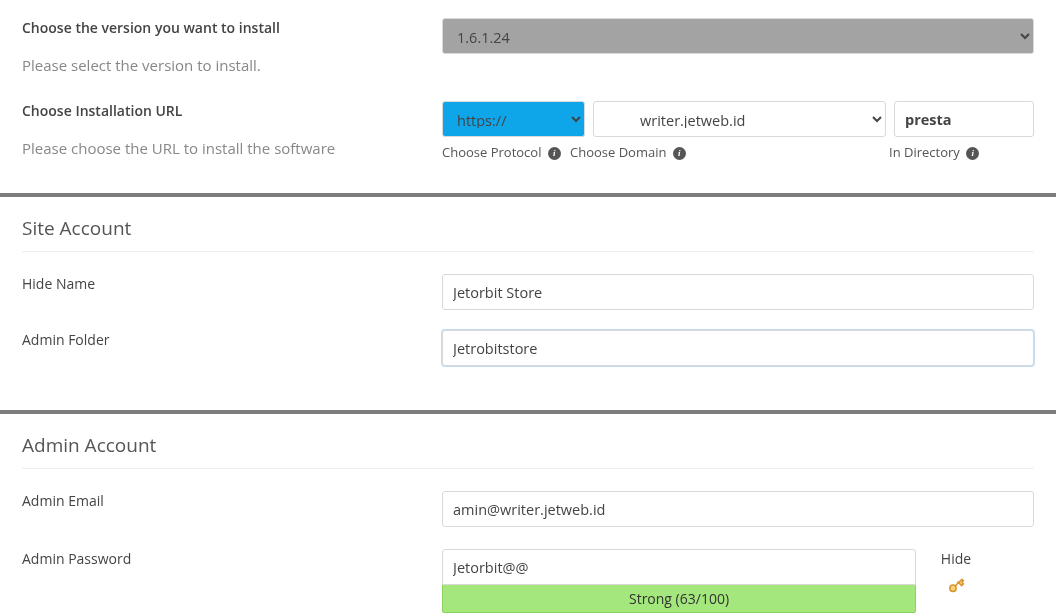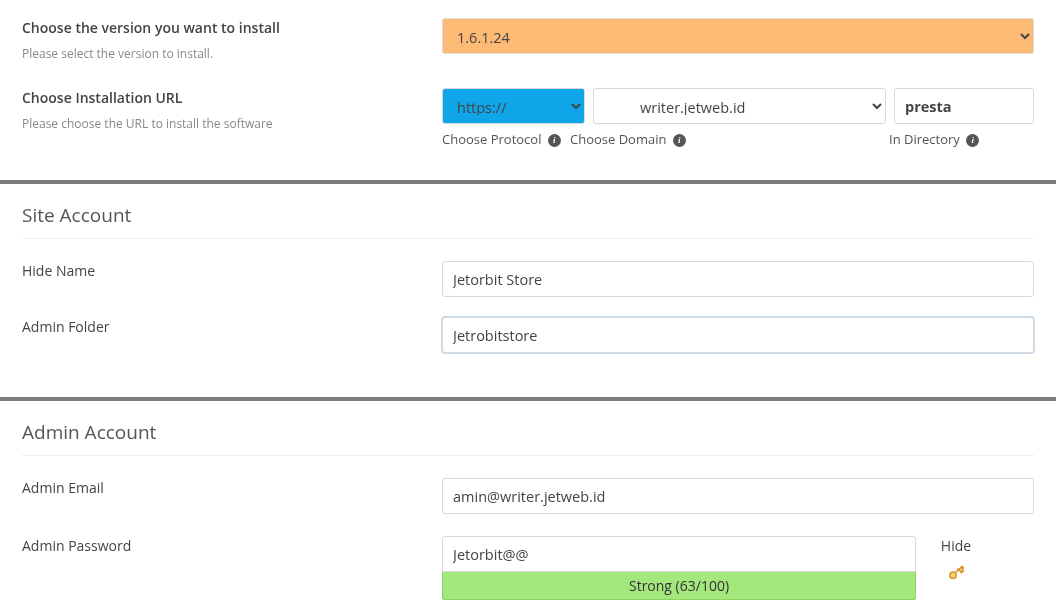--- a/index.html
+++ b/index.html
@@ -23,22 +23,22 @@
   .field-right {
     flex: 1;
   }
   .label-strong {
     font-weight: 600;
     color: #444;
     margin-bottom: 2px;
   }
   .label-desc {
     color: #888;
-    font-size: 12px;
-    margin-top: 8px;
+    font-size: 15px;
+    margin-top: 18px;
   }
   select, input[type=text], .text-input {
     border: 1px solid #d9d9d9;
     border-radius: 3px;
     background: #fff;
     padding: 8px 10px;
     font-size: 14.5px;
     color: #444;
     font-family: inherit;
     outline: none;
@@ -98,21 +98,21 @@
     font-size: 14px;
     padding: 4px 0;
     color: #333;
     border-radius: 0 0 2px 2px;
     margin-top: -1px;
   }
   .pw-side { text-align: center; font-size: 14px; width: 48px;}
   .key-icon { color: #e6a817; font-size: 20px; margin-top: 6px;}
   .version-select {
     width: 100%;
-    background: #fdba74;
+    background: #a3a3a3;
   }
   .first-row { padding-top: 18px; }
 </style>
 </head>
 <body>
 
 <div class="field-row first-row">
   <div class="field-left">
     <div class="label-strong">Choose the version you want to install</div>
     <div class="label-desc">Please select the version to install.</div>

